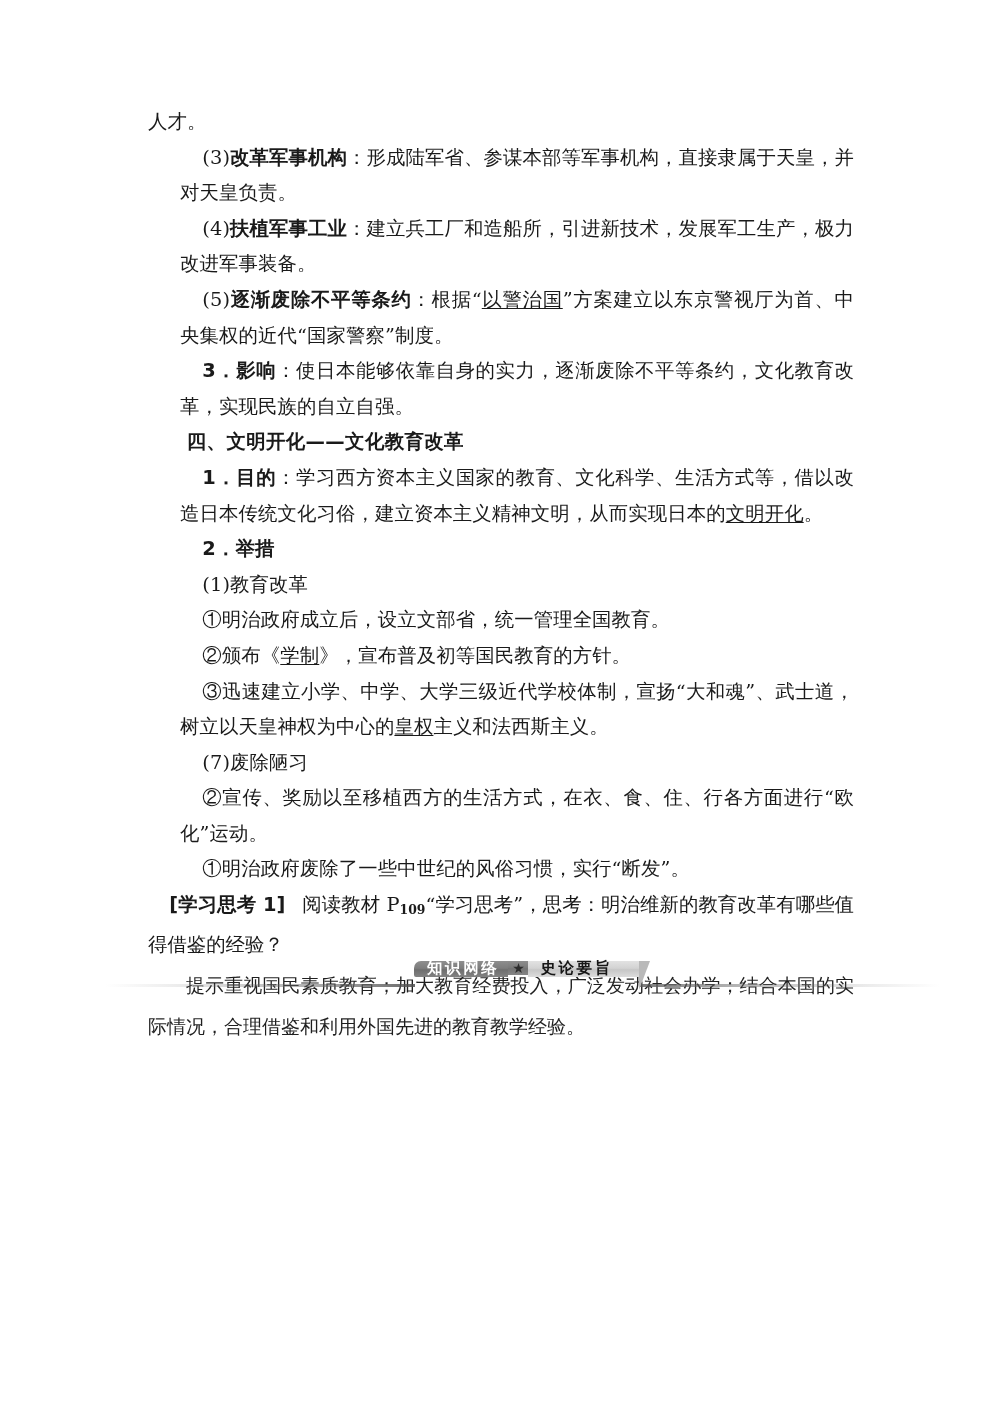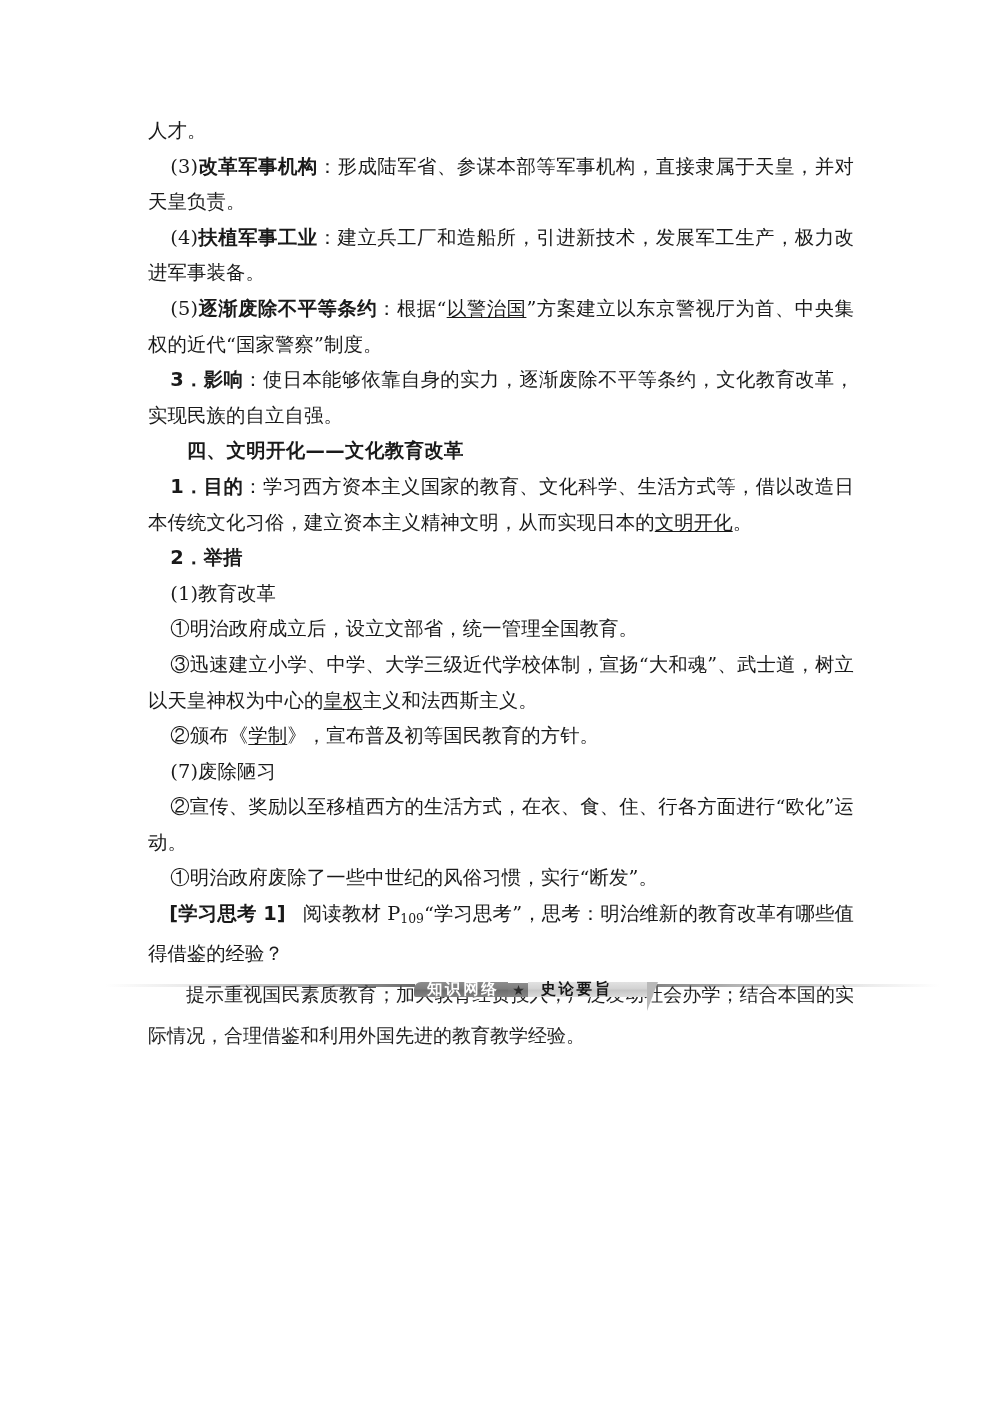--- a/index.html
+++ b/index.html
@@ -22,41 +22,42 @@
     left: 0;
     top: 0;
     width: 1000px;
     height: 1414px;
     background: #ffffff;
   }
 
   .content {
     position: absolute;
     left: 148px;
-    top: 113px;
+    top: 104px;
     width: 706px;
   }
 
   
   .para {
     font-size: 19.4px;
     line-height: 35.6px;
     text-align: justify;
     text-justify: inter-ideograph;
     margin: 0;
     letter-spacing: 0.1px;
     text-indent: 0;
   }
   .para.hang {
     text-indent: 0;
   }
 
   
   .para.item {
     text-indent: 1.15em;
+    margin-left: 32px;
   }
 
   .bold {
     font-weight: bold;
   }
   .u {
     text-decoration: underline;
     text-underline-offset: 2px;
   }
 
@@ -102,20 +103,21 @@
     font-family: "DejaVu Sans", "Liberation Sans", sans-serif;
   }
   .study .gap {
     display: inline-block;
     width: 17px;
   }
   sub {
     font-size: 0.64em;
     vertical-align: -0.22em;
     letter-spacing: 0;
+    font-weight: bold;
   }
 
   .sp-sm { height: 2px; }
 
   
   .banner-wrap {
     position: absolute;
     left: 0;
     top: 958px;
     width: 1000px;
@@ -136,21 +138,21 @@
     width: 300px;
     background: linear-gradient(to left, rgba(120,120,120,0) 0%, rgba(120,120,120,0.15) 25%, rgba(100,100,100,0.5) 70%, rgba(90,90,90,0.8) 100%);
   }
 
   .banner {
     position: absolute;
     left: 414px;
     top: 3px;
     height: 36px;
     display: flex;
-    align-items: flex-end;
+    align-items: flex-start;
   }
   .banner-left {
     background: linear-gradient(to bottom, #8e8e8e 0%, #7d7d7d 45%, #6e6e6e 55%, #828282 100%);
     color: #ffffff;
     border-top-left-radius: 7px;
     border-bottom-left-radius: 2px;
     padding: 0 9px 0 13px;
     display: flex;
     align-items: center;
     font-family: "DejaVu Sans", "Liberation Sans", sans-serif;
@@ -165,21 +167,21 @@
     display: flex;
     align-items: center;
     justify-content: center;
     width: 20px;
     font-size: 14px;
     line-height: 1;
   }
   .banner-right {
     background: linear-gradient(to bottom, #e2e2e2 0%, #d3d3d3 45%, #c6c6c6 55%, #dcdcdc 100%);
     color: #171717;
-    padding: 0 34px 0 12px;
+    padding: 0 26px 0 12px;
     display: flex;
     align-items: center;
     font-family: "DejaVu Sans", "Liberation Sans", sans-serif;
     font-weight: bold;
     font-size: 15.5px;
     letter-spacing: 2.6px;
     line-height: 1;
     position: relative;
   }
   .banner-right::after {
@@ -228,25 +230,25 @@
       <span class="lead">2．</span><span class="lead">举措</span>
     </p>
 
     <p class="para item">(1)教育改革</p>
 
     <p class="para item">
       <span>①</span><span>明治政府成立后，设立文部省，统一管理全国教育。</span>
     </p>
 
     <p class="para item">
+      <span>②</span><span>颁布《</span><span class="u">学制</span><span>》，宣布普及初等国民教育的方针。</span>
+    </p>
+
+    <p class="para item">
       <span>③</span><span>迅速建立小学、中学、大学三级近代学校体制，宣扬“大和魂”、武士道，树立以天皇神权为中心的</span><span class="u">皇权</span><span>主义和法西斯主义。</span>
-    </p>
-
-    <p class="para item">
-      <span>②</span><span>颁布《</span><span class="u">学制</span><span>》，宣布普及初等国民教育的方针。</span>
     </p>
 
     <p class="para item">(7)废除陋习</p>
 
     <p class="para item">
       <span>②</span><span>宣传、奖励以至移植西方的生活方式，在衣、食、住、行各方面进行“欧化”运动。</span>
     </p>
 
     <p class="para item">
       <span>①</span><span>明治政府废除了一些中世纪的风俗习惯，实行“断发”。</span>

